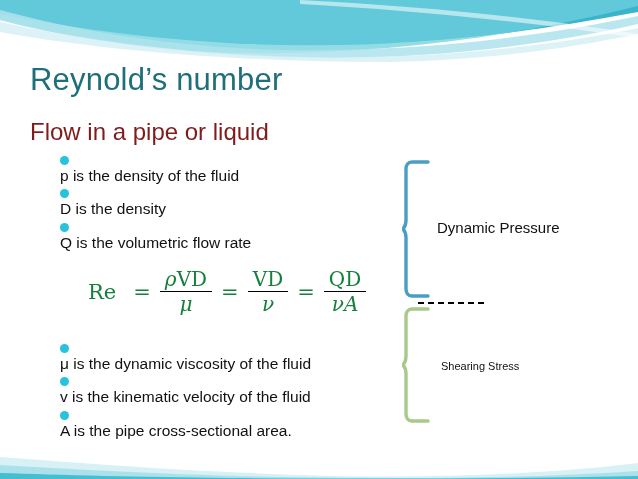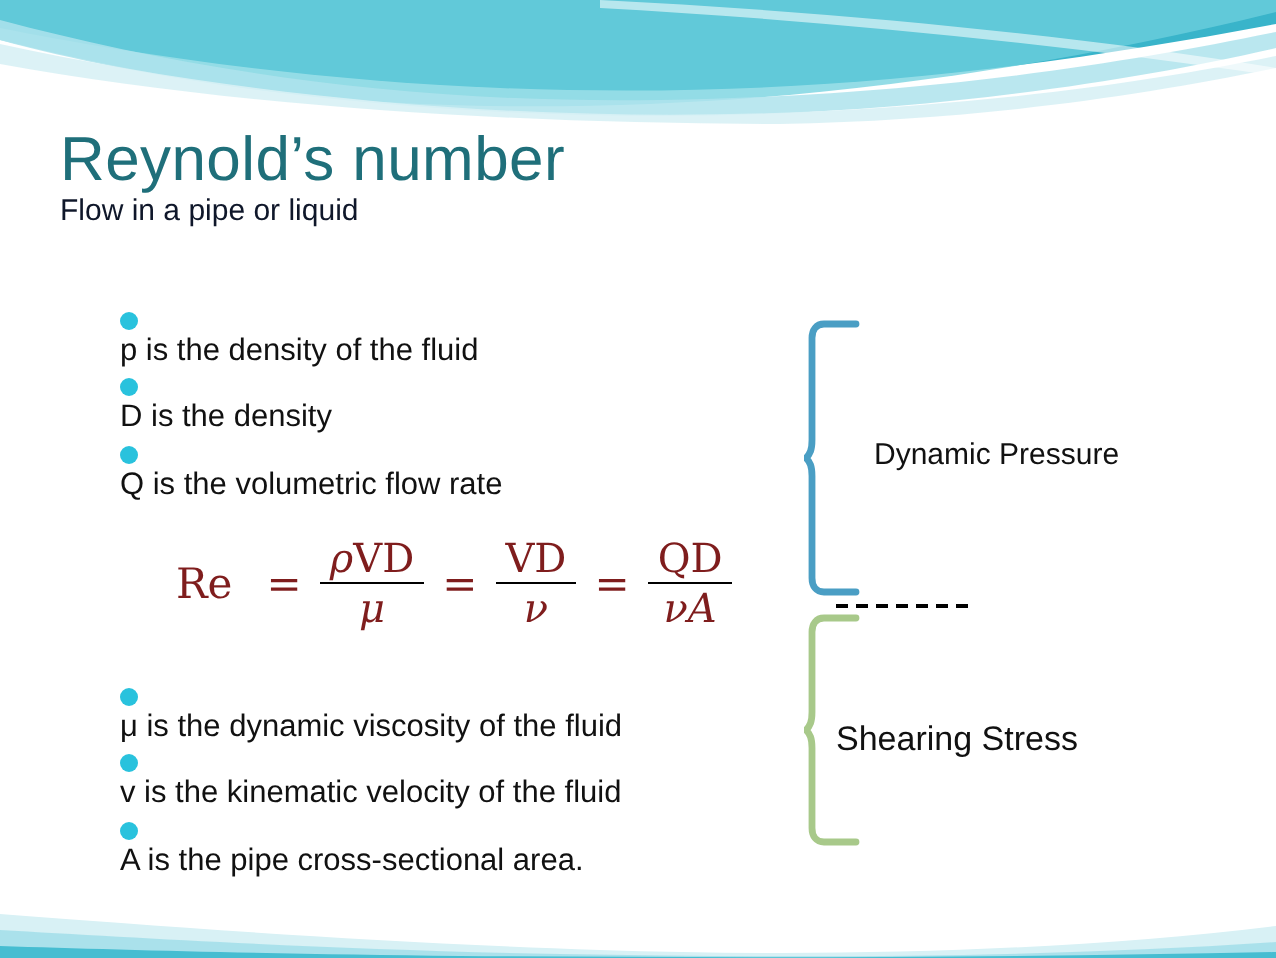--- a/index.html
+++ b/index.html
@@ -42,23 +42,23 @@
     left: 30px;
     top: 62px;
     font-size: 31px;
     color: #1f6f7a;
     font-weight: normal;
     letter-spacing: 0.2px;
   }
   .subtitle {
     position: absolute;
     left: 30px;
-    top: 97px;
-    font-size: 15px;
-    color: #0f172a;
+    top: 118px;
+    font-size: 24px;
+    color: #7f1d1d;
   }
   .bullets-top {
     position: absolute;
     left: 60px;
     top: 157px;
     width: 340px;
   }
   .bullets-bottom {
     position: absolute;
     left: 60px;
@@ -85,21 +85,21 @@
     font-size: 15.5px;
     color: #111111;
     line-height: 1.25;
   }
   
   .formula {
     position: absolute;
     left: 88px;
     top: 268px;
     font-family: "DejaVu Serif", serif;
-    color: #7f1d1d;
+    color: #15803d;
     display: flex;
     align-items: center;
     font-size: 21px;
   }
   .formula .lhs {
     font-size: 21px;
     margin-right: 8px;
   }
   .eq {
     margin: 0 9px;
@@ -146,23 +146,23 @@
   }
   .label-dyn {
     position: absolute;
     left: 437px;
     top: 219px;
     font-size: 15px;
     color: #111;
   }
   .label-shear {
     position: absolute;
-    left: 418px;
+    left: 441px;
     top: 360px;
-    font-size: 17px;
+    font-size: 11px;
     color: #111;
   }
 </style>
 </head>
 <body>
 
 <div class="slide">
 
   <div class="top-banner">
     <svg width="638" height="62" viewBox="0 0 638 62" xmlns="http://www.w3.org/2000/svg">

